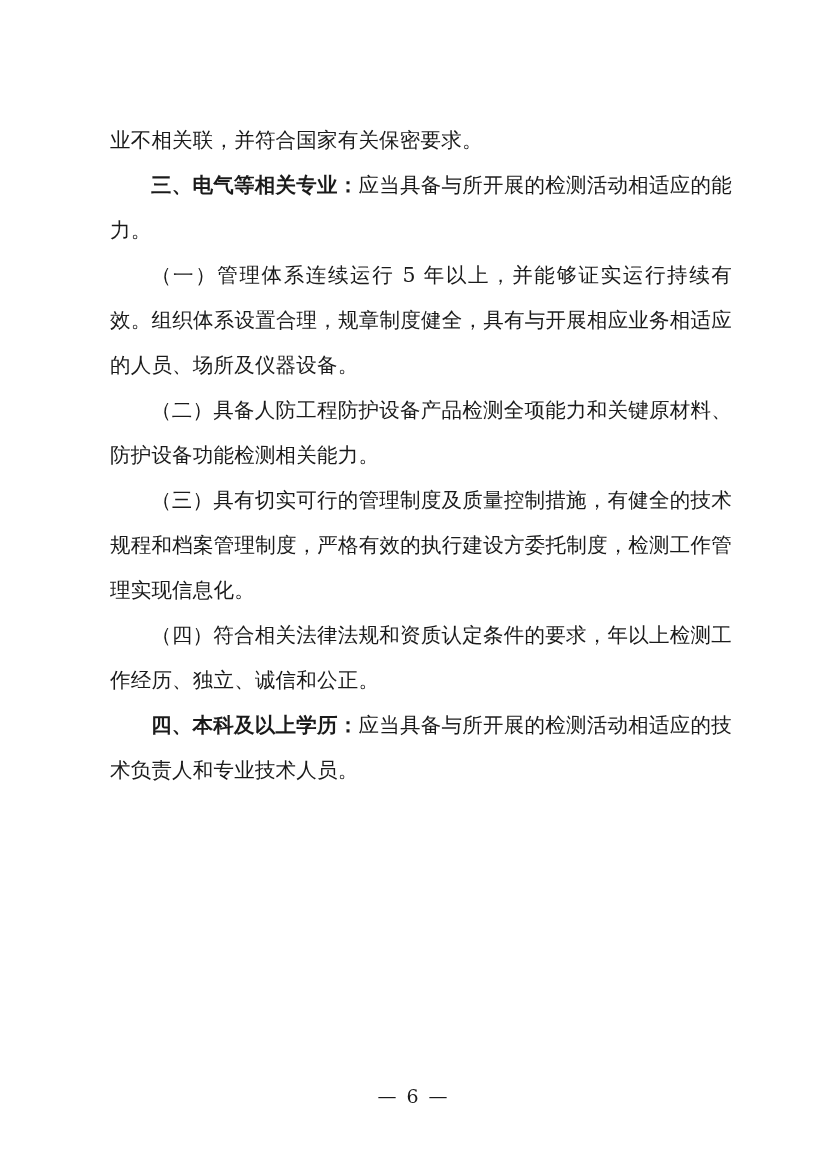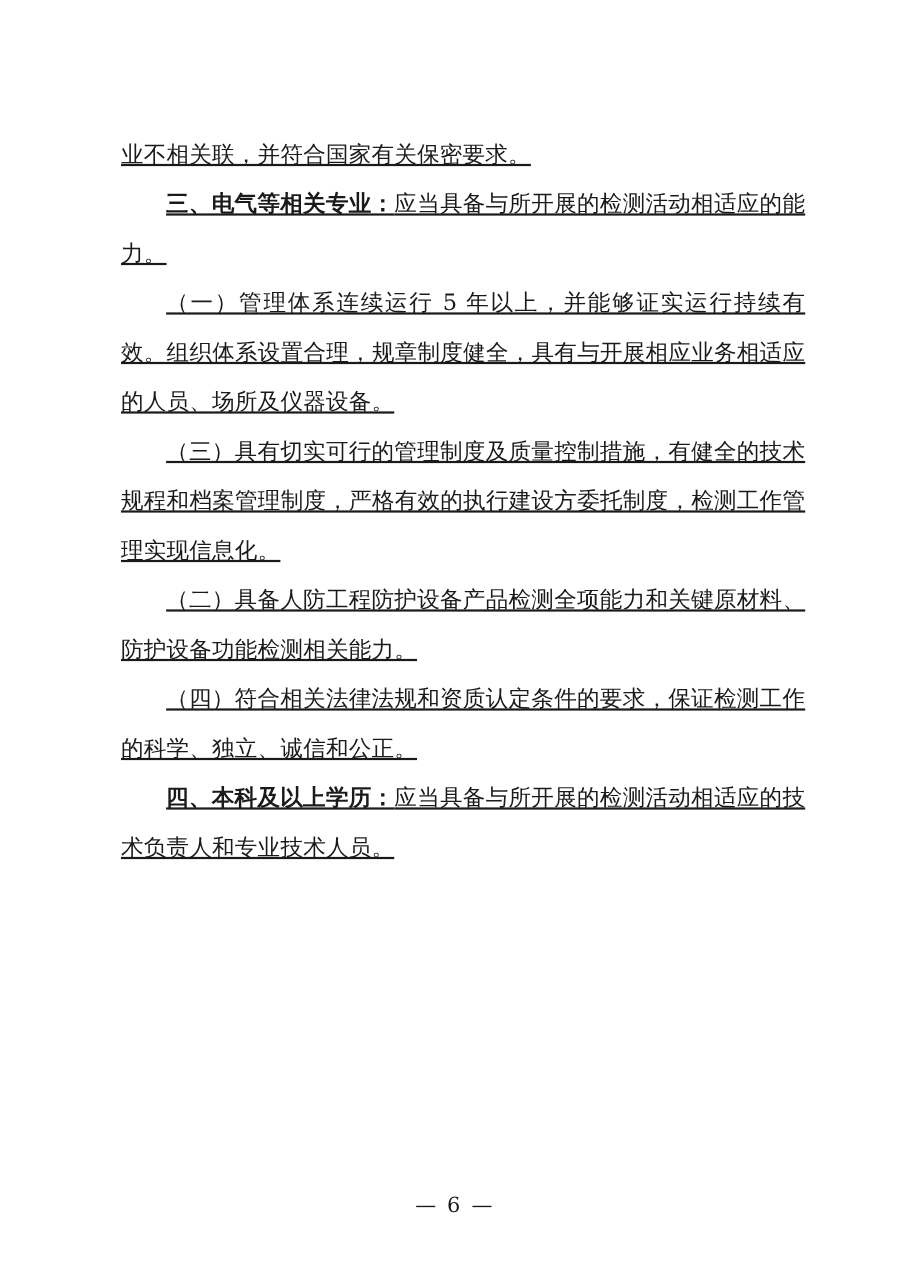--- a/index.html
+++ b/index.html
@@ -27,21 +27,20 @@
   .body-text {
     font-size: 20.5px;
     line-height: 45px;
     text-align: justify;
     text-justify: inter-ideograph;
     letter-spacing: 0.2px;
   }
   .para {
     margin: 0;
     text-indent: 0;
-    text-decoration: underline;
   }
   .para.indent {
     text-indent: 41px;
   }
   .bold-lead {
     font-weight: bold;
   }
   .footer {
     position: absolute;
     left: 0;
@@ -66,29 +65,29 @@
 
     <p class="para indent">
       <span class="bold-lead">三、电气等相关专业：</span><span>应当具备与所开展的检测活动相适应的能力。</span>
     </p>
 
     <p class="para indent">
       <span>（一）管理体系连续运行 5 年以上，并能够证实运行持续有效。组织体系设置合理，规章制度健全，具有与开展相应业务相适应的人员、场所及仪器设备。</span>
     </p>
 
     <p class="para indent">
+      <span>（二）具备人防工程防护设备产品检测全项能力和关键原材料、防护设备功能检测相关能力。</span>
+    </p>
+
+    <p class="para indent">
       <span>（三）具有切实可行的管理制度及质量控制措施，有健全的技术规程和档案管理制度，严格有效的执行建设方委托制度，检测工作管理实现信息化。</span>
     </p>
 
     <p class="para indent">
-      <span>（二）具备人防工程防护设备产品检测全项能力和关键原材料、防护设备功能检测相关能力。</span>
-    </p>
-
-    <p class="para indent">
-      <span>（四）符合相关法律法规和资质认定条件的要求，保证检测工作的科学、独立、诚信和公正。</span>
+      <span>（四）符合相关法律法规和资质认定条件的要求，年以上检测工作经历、独立、诚信和公正。</span>
     </p>
 
     <p class="para indent">
       <span class="bold-lead">四、本科及以上学历：</span><span>应当具备与所开展的检测活动相适应的技术负责人和专业技术人员。</span>
     </p>
 
 
   </div>
 
   <div class="footer">— 6 —</div>

